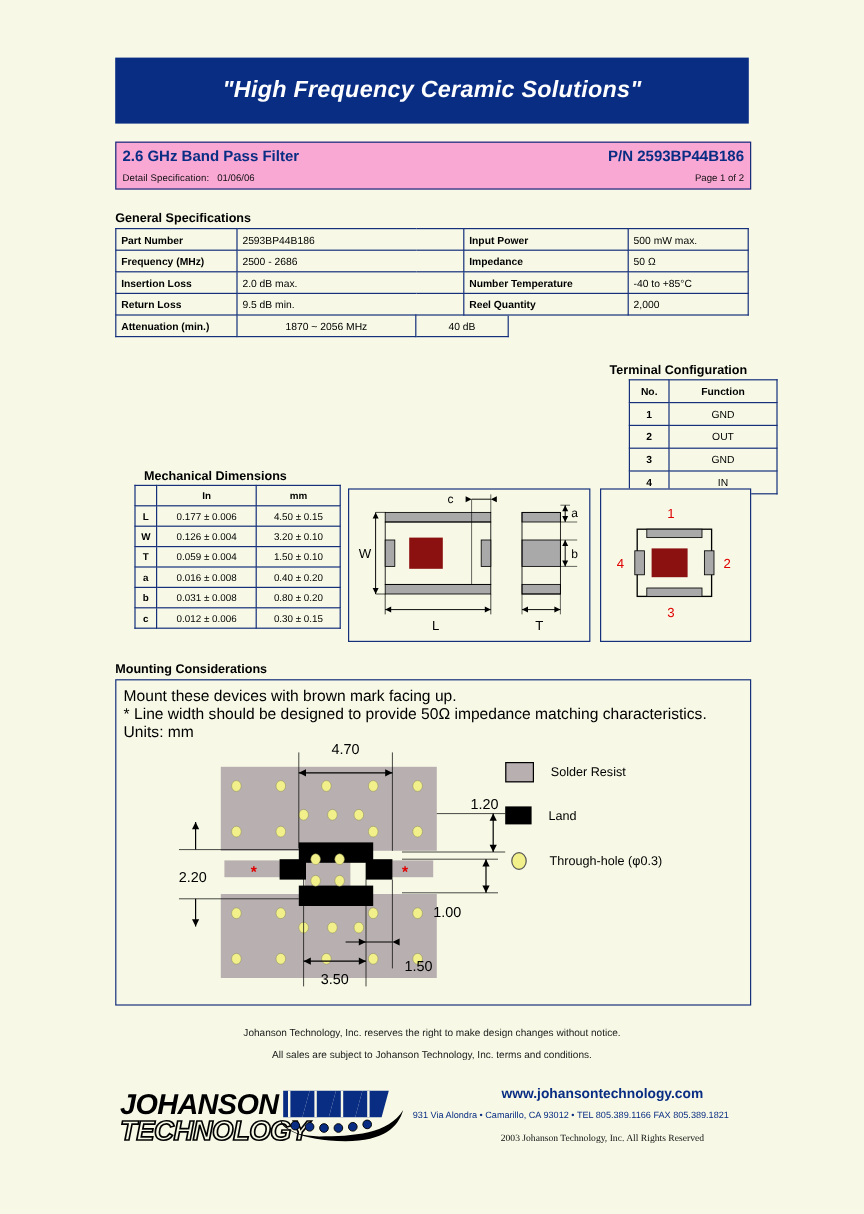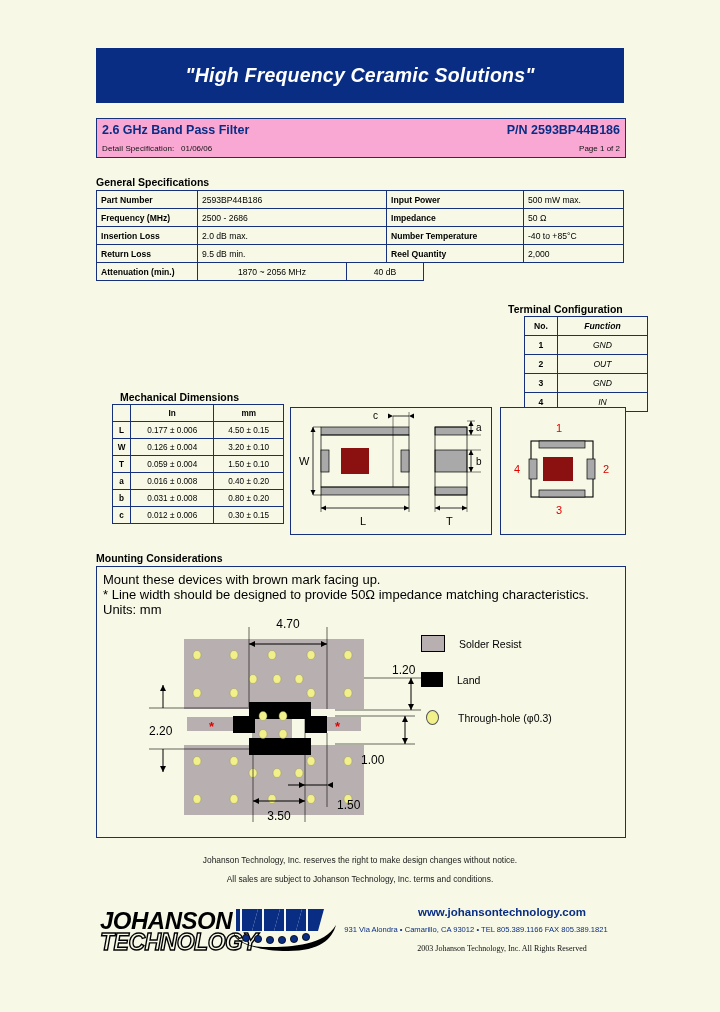--- a/index.html
+++ b/index.html
@@ -107,21 +107,21 @@
   #gen-spec-table td.atten-val { text-align: center; }
 
   #gen-spec2-table { position: absolute; left: 386px; top: 190px; width: 238px; }
   #gen-spec2-table td.k { width: 128px; }
 
   
   #terminal-head { left: 508px; top: 303px; }
   #terminal-table { position: absolute; left: 500px; top: 316px; width: 124px; margin-left: 24px; }
   #terminal-table td { text-align: center; height: 16px; }
   #terminal-table td.no { width: 24px; font-weight: bold; }
-  #terminal-table td.fn { font-weight: normal; font-style: italic; }
+  #terminal-table td.fn { font-weight: normal; }
   #terminal-table td.hdr { font-weight: bold; }
 
   
   #mech-head { left: 108px; top: 391px; margin-left: 12px; }
   #mech-table { position: absolute; left: 112px; top: 404px; width: 172px; font-size: 8.2px;}
   #mech-table td { height: 16px; text-align: center; padding: 0 2px; }
   #mech-table td.sym { width: 13px; font-weight: bold; }
   #mech-table td.hdr { font-weight: bold; }
   #mech-table td.val { white-space: nowrap; }
 
@@ -208,22 +208,22 @@
     -webkit-text-stroke: 1.4px #000;
   }
   #ship { position: absolute; left: 132px; top: 0px; }
 
   #url-line {
     position: absolute; left: 380px; top: 906px;
     width: 244px; text-align: center;
     font-size: 11.5px; font-weight: bold; color: #0a2d84;
   }
   #addr-line {
-    position: absolute; left: 328px; top: 925px;
-    width: 296px; text-align: center;
+    position: absolute; left: 344px; top: 925px;
+    width: 296px; text-align: left;
     font-size: 7.6px; color: #0a2d84;
   }
   #copy-line {
     position: absolute; left: 380px; top: 944px;
     width: 244px; text-align: center;
     font-size: 8px; color: #111; font-family: Liberation Serif, serif;
   }
 
   svg { display: block; }
 </style>

